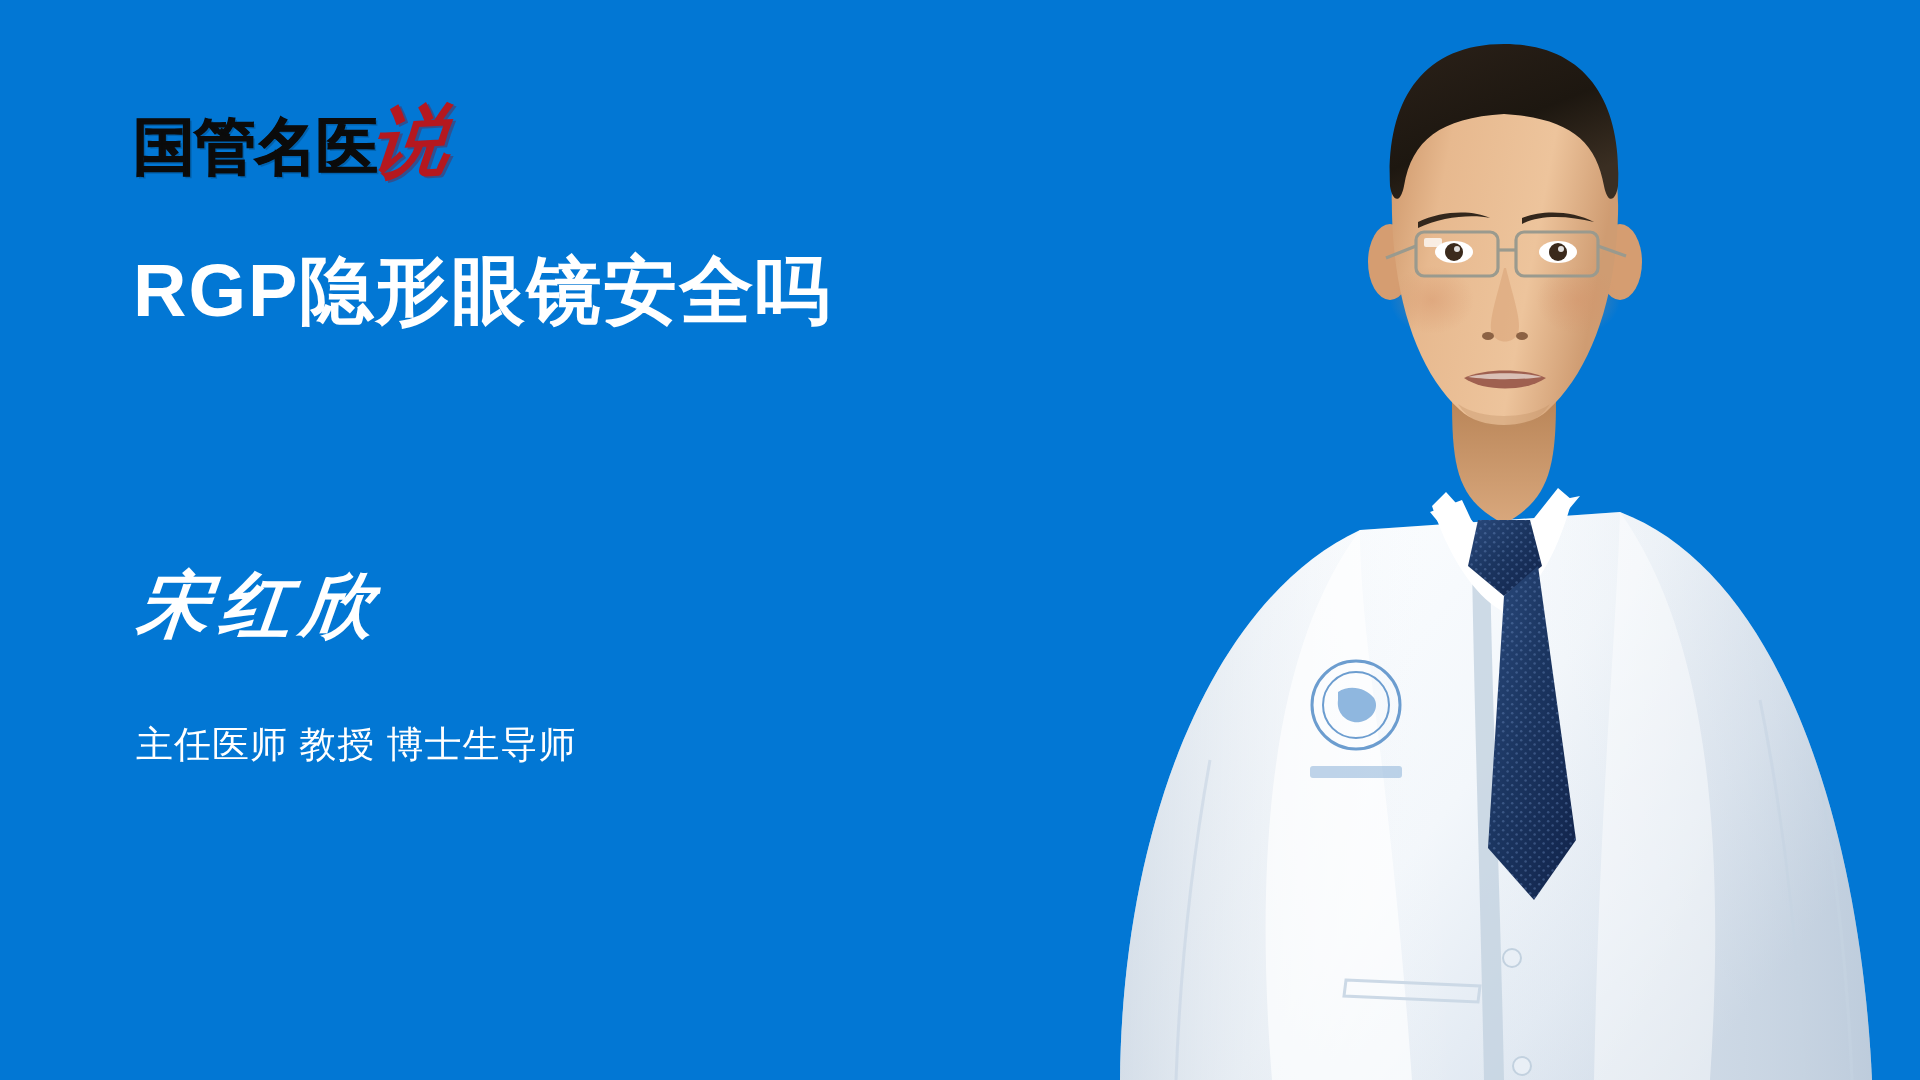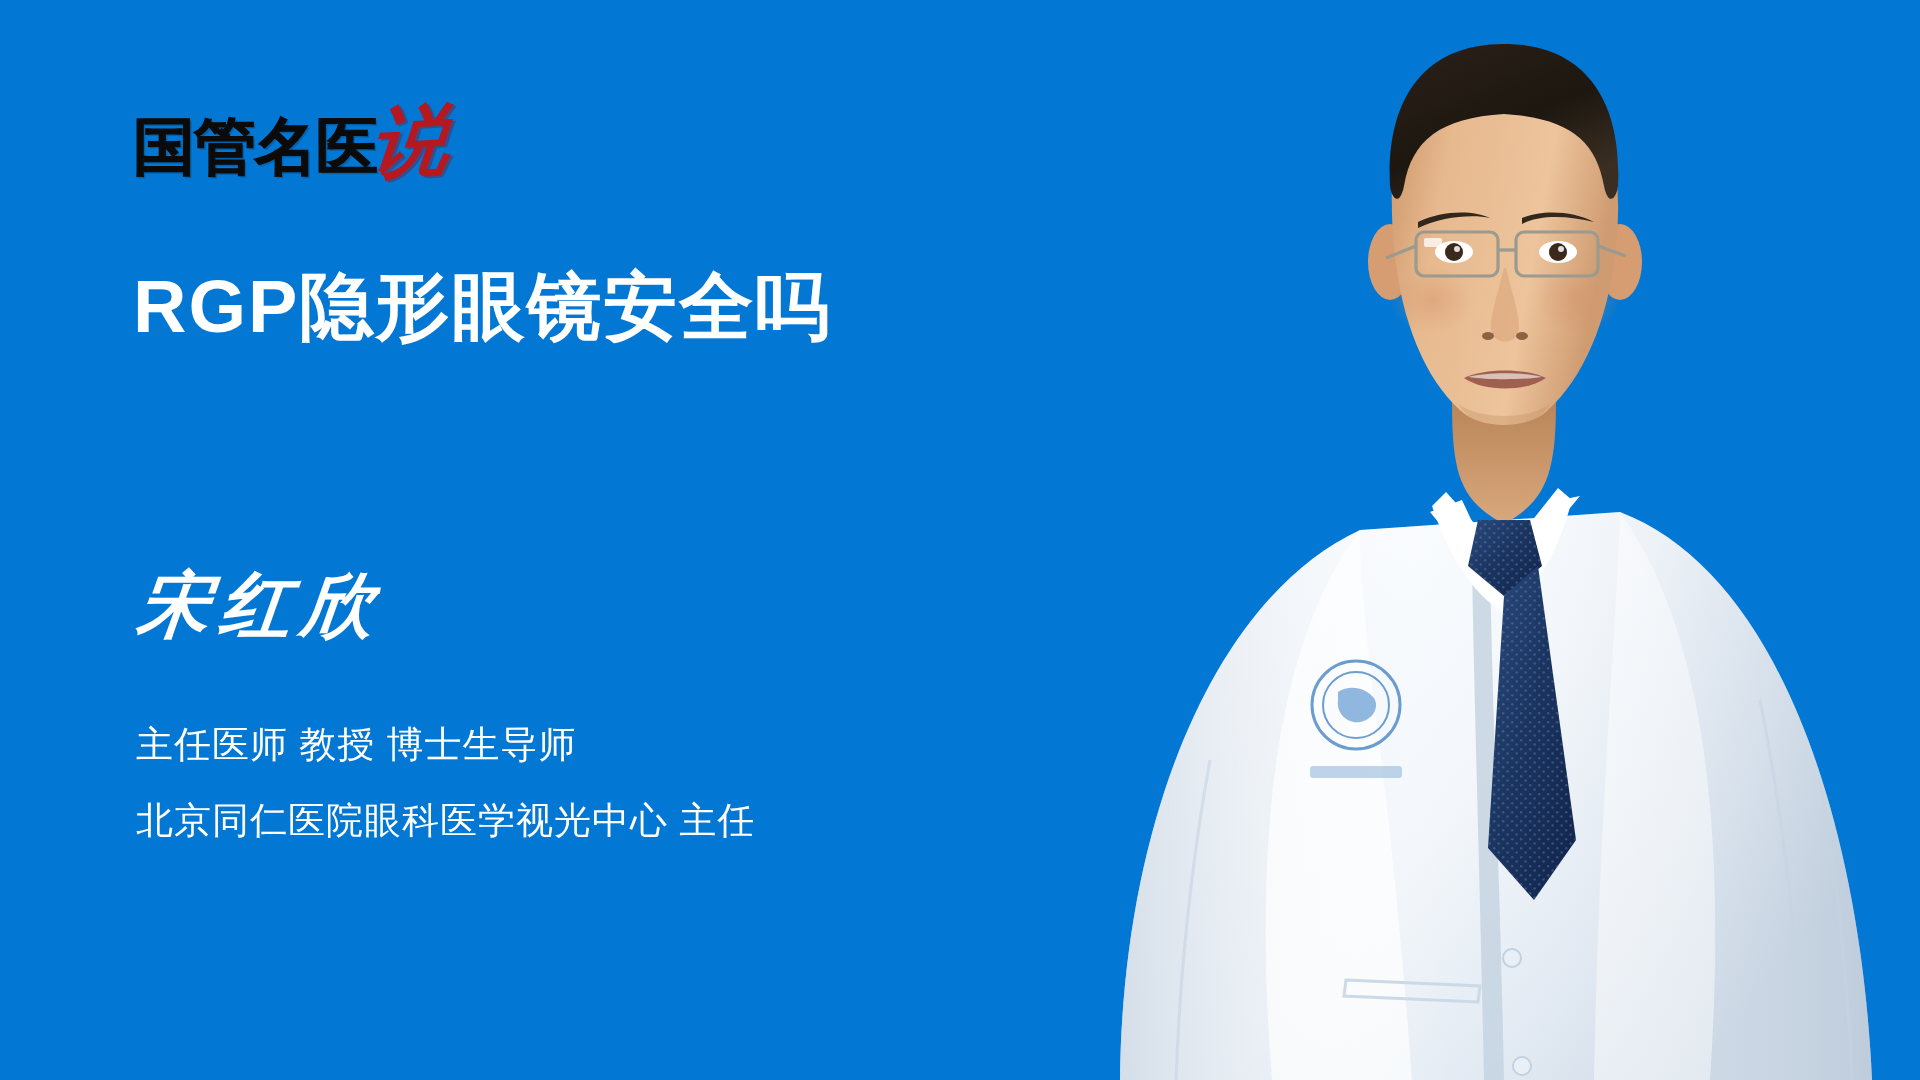--- a/index.html
+++ b/index.html
@@ -43,21 +43,21 @@
     color:#b5181f;
     line-height:0.92;
     margin-left:-6px;
     transform:skewX(-8deg) rotate(-3deg);
     text-shadow:3px 2px 0 rgba(140,10,15,0.35);
   }
 
   
   #title {
     position:absolute;
-    left:133px; top:268px;
+    left:133px; top:252px;
     font-family:"Liberation Sans","DejaVu Sans",sans-serif;
     font-size:74px;
     font-weight:700;
     color:#ffffff;
     letter-spacing:2px;
     line-height:1.05;
     white-space:nowrap;
   }
 
   
@@ -74,21 +74,21 @@
     transform:skewX(-6deg);
     white-space:nowrap;
   }
 
   
   #credentials {
     position:absolute;
     left:136px; top:724px;
     display:flex;
     flex-direction:column;
-    gap:33px;
+    align-items:flex-end;
   }
   .cred-line {
     font-family:"Liberation Sans","DejaVu Sans",sans-serif;
     font-size:37px;
     font-weight:400;
     color:#ffffff;
     letter-spacing:1px;
     line-height:1.15;
     white-space:nowrap;
   }
@@ -237,16 +237,15 @@
     <span id="logo-cn">国管名医</span>
     <span id="logo-red">说</span>
   </div>
 
   <h1 id="title">RGP隐形眼镜安全吗</h1>
 
   <div id="doctor-name">宋红欣</div>
 
   <div id="credentials">
     <div class="cred-line">主任医师  教授  博士生导师</div>
-    <div class="cred-line">北京同仁医院眼科医学视光中心  主任</div>
   </div>
 
 </div>
 
 </body></html>

